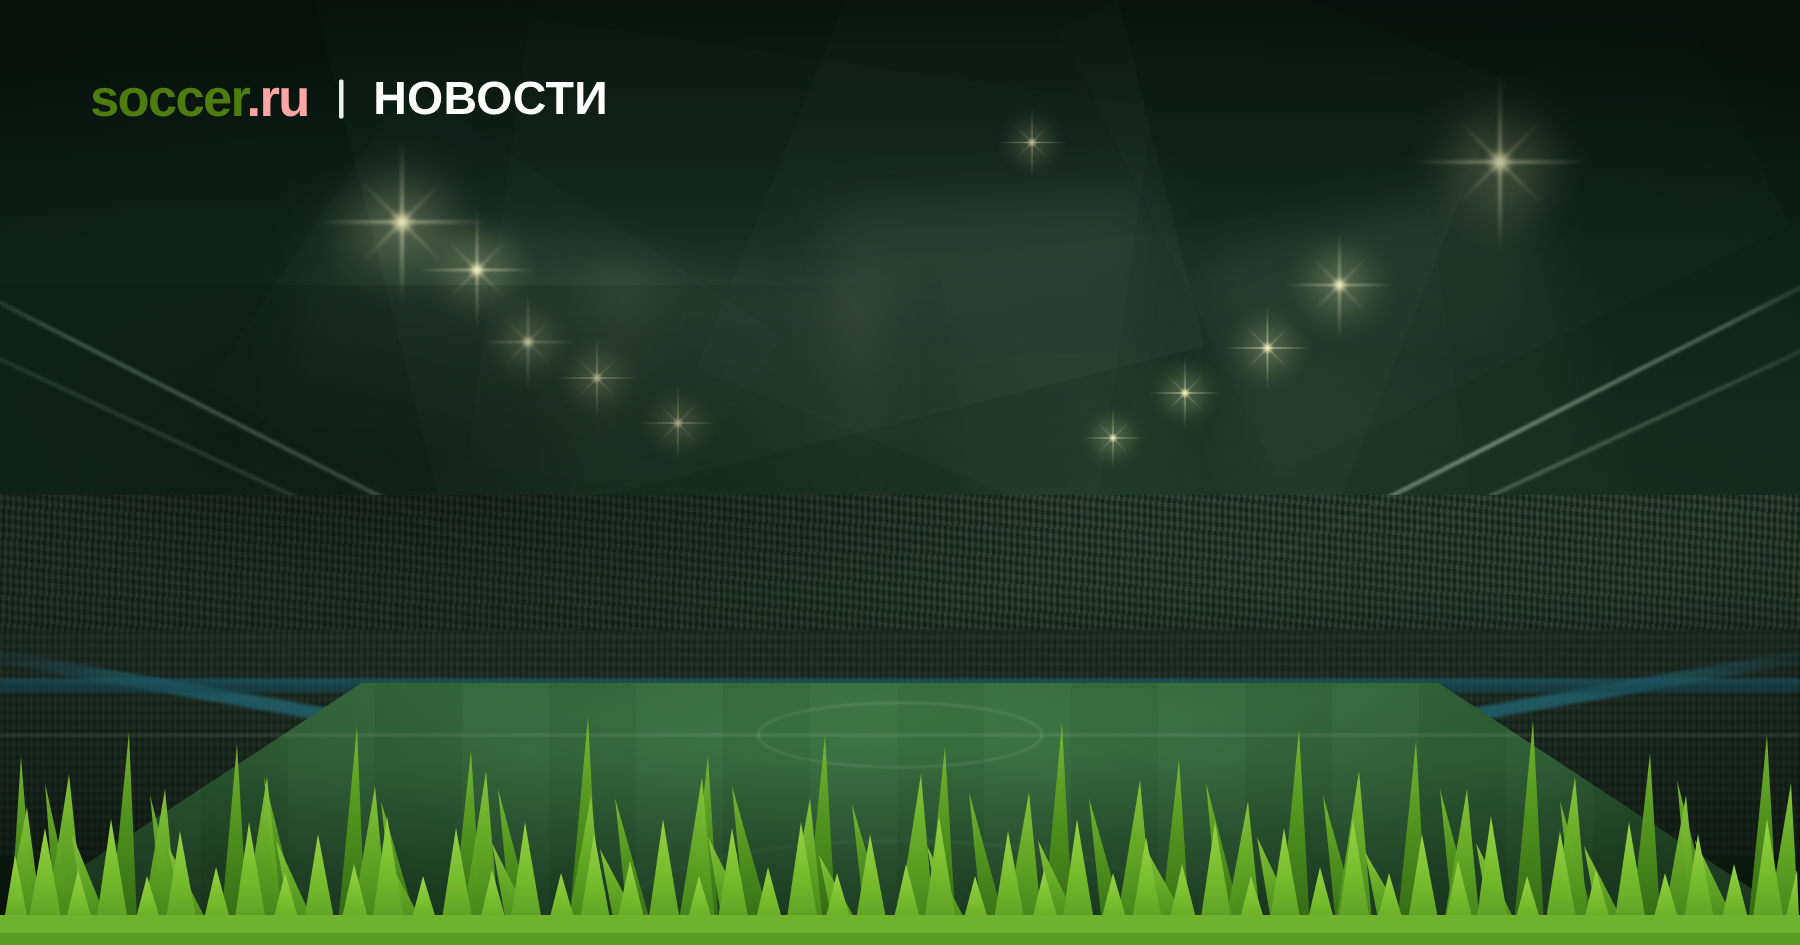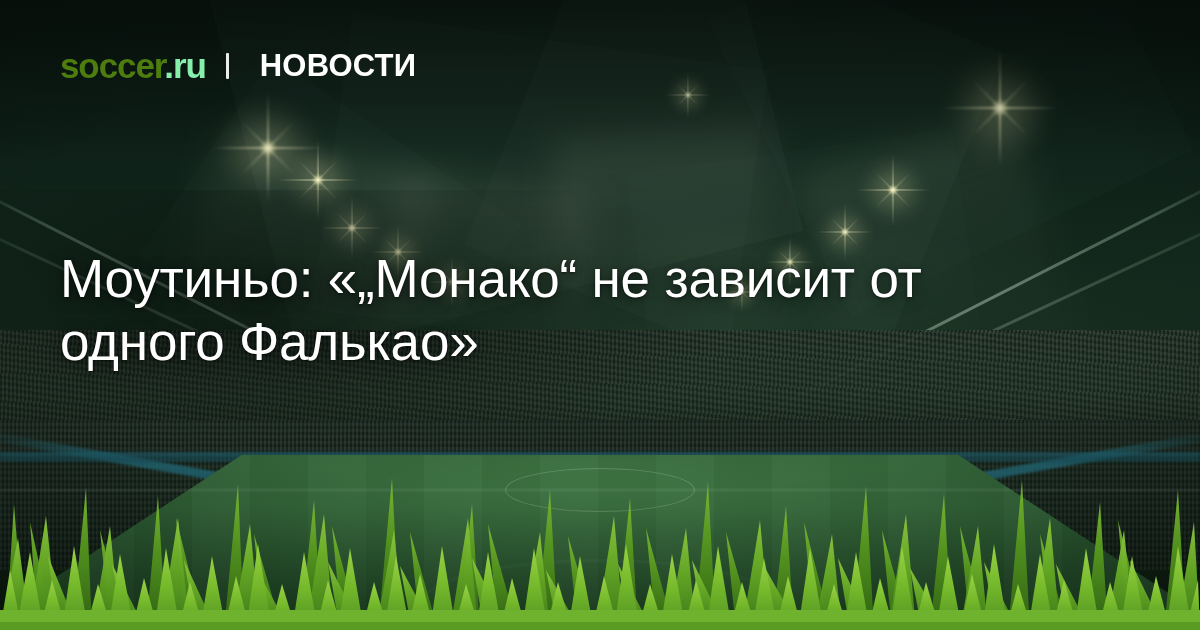--- a/index.html
+++ b/index.html
@@ -173,28 +173,28 @@
   .header {
     position:absolute; left:60px; top:48px;
     display:flex; align-items:center; gap:0;
     z-index:6;
   }
   .logo {
     font-size:35px; font-weight:bold; letter-spacing:-1.1px;
     line-height:1; white-space:nowrap;
   }
   .logo .w-soccer { color:#4d7c0f; }
-  .logo .w-ru { color:#86efac;text-align:right; }
+  .logo .w-ru { color:#fca5a5;text-align:right; }
   .sep {
     width:3px; height:26px; background:#ffffff;
     margin:0 20px; opacity:.92; border-radius:1px;
   }
   .kicker {
     font-size:31px; font-weight:bold; color:#ffffff;
-    letter-spacing:.2px; line-height:1; white-space:nowrap;margin-left:11px;
+    letter-spacing:.2px; line-height:1; white-space:nowrap;
   }
 
   
   .headline {
     position:absolute; left:60px; top:247px;
     width:1035px;
     z-index:6;
     color:#ffffff;
     font-size:53px;
     font-weight:300;
@@ -489,15 +489,14 @@
   </div>
 
   <div class="header">
     <div class="logo">
       <span class="w-soccer">soccer</span><span class="w-ru">.ru</span>
     </div>
     <div class="sep"></div>
     <div class="kicker">НОВОСТИ</div>
   </div>
 
-  <h1 class="headline">Моутиньо: «„Монако“ не зависит от одного Фалькао»</h1>
 
 </div>
 
 </body></html>

